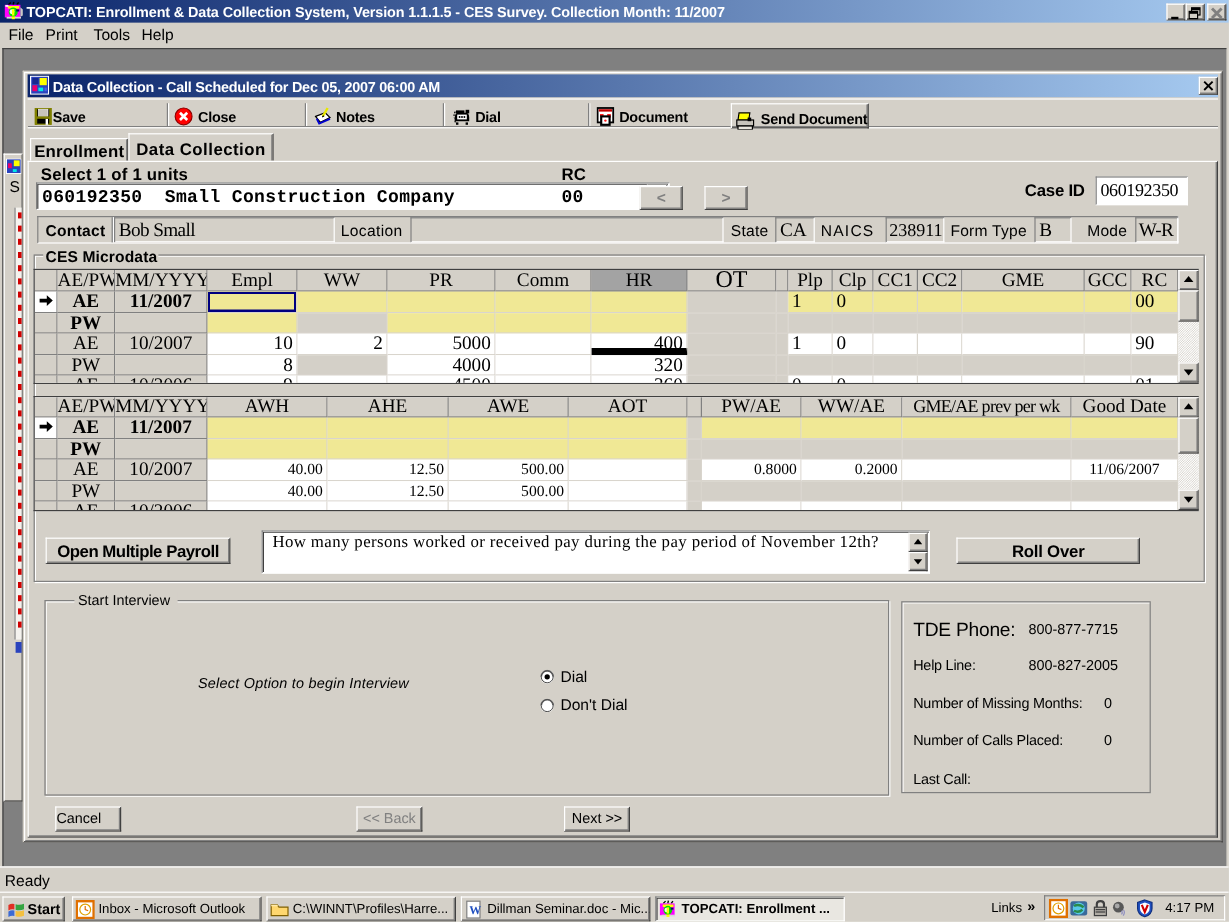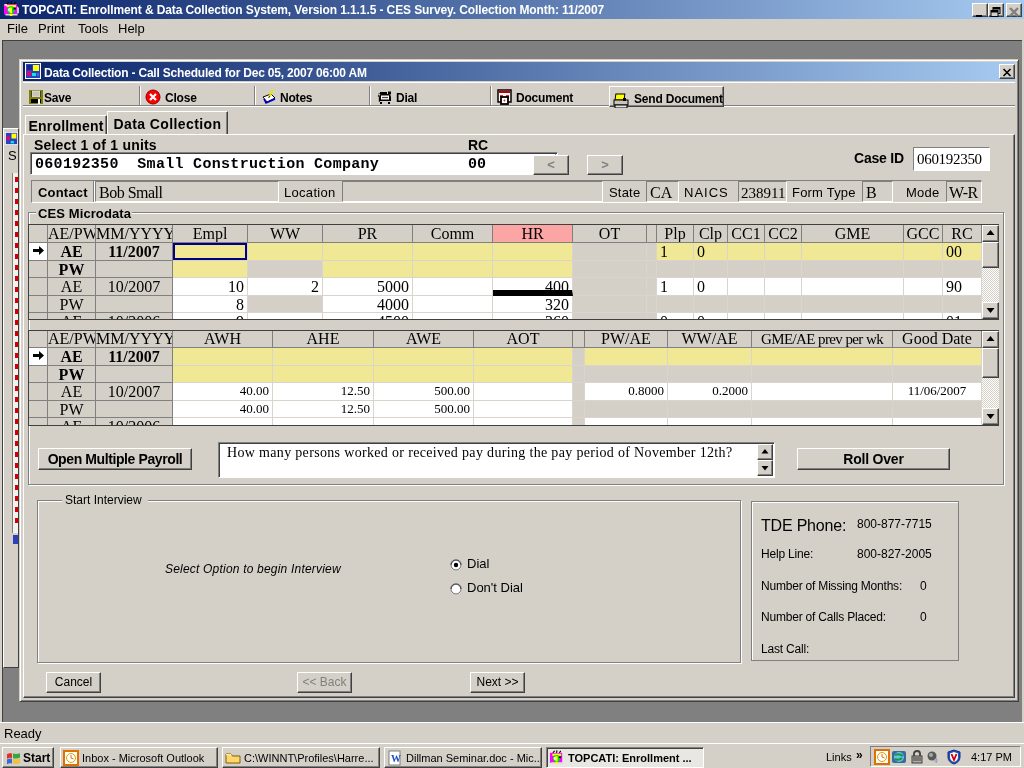--- a/index.html
+++ b/index.html
@@ -248,22 +248,22 @@
         <div class="abs" style="left:4px;top:77px;width:976px;height:273px;border:1px solid #808080;box-shadow:1px 1px 0 #fff, inset 1px 1px 0 #fff;"></div>
         <div class="abs" style="left:12px;top:71px;width:96px;height:14px;background:#d4d0c8;font-size:13px;font-weight:bold;letter-spacing:0.1px;padding-left:2px">CES Microdata</div>
         <div class="abs" style="left:4px;top:89px;width:971px;height:96px;border:1px solid #404040;border-right:none;overflow:hidden;background:#fff">
           <div class="abs ctr ser" style="left:0px;top:0px;width:19px;height:18px;border-right:1px solid #808080;border-bottom:1px solid #808080;background:#d4d0c8;font-size:16px;line-height:17px;overflow:hidden"></div>
           <div class="abs ctr ser" style="left:19px;top:0px;width:48px;height:18px;border-right:1px solid #808080;border-bottom:1px solid #808080;background:#d4d0c8;font-size:16px;line-height:17px;overflow:hidden">AE/PW</div>
           <div class="abs ctr ser" style="left:67px;top:0px;width:77px;height:18px;border-right:1px solid #808080;border-bottom:1px solid #808080;background:#d4d0c8;font-size:16px;line-height:17px;overflow:hidden">MM/YYYY</div>
           <div class="abs ctr ser" style="left:144px;top:0px;width:75px;height:18px;border-right:1px solid #808080;border-bottom:1px solid #808080;background:#d4d0c8;font-size:16px;line-height:17px;overflow:hidden">Empl</div>
           <div class="abs ctr ser" style="left:219px;top:0px;width:75px;height:18px;border-right:1px solid #808080;border-bottom:1px solid #808080;background:#d4d0c8;font-size:16px;line-height:17px;overflow:hidden">WW</div>
           <div class="abs ctr ser" style="left:294px;top:0px;width:90px;height:18px;border-right:1px solid #808080;border-bottom:1px solid #808080;background:#d4d0c8;font-size:16px;line-height:17px;overflow:hidden">PR</div>
           <div class="abs ctr ser" style="left:384px;top:0px;width:80px;height:18px;border-right:1px solid #808080;border-bottom:1px solid #808080;background:#d4d0c8;font-size:16px;line-height:17px;overflow:hidden">Comm</div>
-          <div class="abs ctr ser" style="left:464px;top:0px;width:80px;height:18px;border-right:1px solid #808080;border-bottom:1px solid #808080;background:#fca5a5;font-size:16px;line-height:17px;overflow:hidden">HR</div>
-          <div class="abs ctr ser" style="left:544px;top:0px;width:74px;height:18px;border-right:1px solid #808080;border-bottom:1px solid #808080;background:#d4d0c8;font-size:16px;line-height:17px;overflow:hidden">OT</div>
+          <div class="abs ctr ser" style="left:464px;top:0px;width:80px;height:18px;border-right:1px solid #808080;border-bottom:1px solid #808080;background:#a3a3a3;font-size:16px;line-height:17px;overflow:hidden">HR</div>
+          <div class="abs ctr ser" style="left:544px;top:0px;width:74px;height:18px;border-right:1px solid #808080;border-bottom:1px solid #808080;background:#d4d0c8;font-size:20px;line-height:17px;overflow:hidden">OT</div>
           <div class="abs ctr ser" style="left:618px;top:0px;width:10px;height:18px;border-right:1px solid #808080;border-bottom:1px solid #808080;background:#d4d0c8;font-size:16px;line-height:17px;overflow:hidden"></div>
           <div class="abs ctr ser" style="left:628px;top:0px;width:37px;height:18px;border-right:1px solid #808080;border-bottom:1px solid #808080;background:#d4d0c8;font-size:16px;line-height:17px;overflow:hidden">Plp</div>
           <div class="abs ctr ser" style="left:665px;top:0px;width:34px;height:18px;border-right:1px solid #808080;border-bottom:1px solid #808080;background:#d4d0c8;font-size:16px;line-height:17px;overflow:hidden">Clp</div>
           <div class="abs ctr ser" style="left:699px;top:0px;width:37px;height:18px;border-right:1px solid #808080;border-bottom:1px solid #808080;background:#d4d0c8;font-size:16px;line-height:17px;overflow:hidden">CC1</div>
           <div class="abs ctr ser" style="left:736px;top:0px;width:37px;height:18px;border-right:1px solid #808080;border-bottom:1px solid #808080;background:#d4d0c8;font-size:16px;line-height:17px;overflow:hidden">CC2</div>
           <div class="abs ctr ser" style="left:773px;top:0px;width:102px;height:18px;border-right:1px solid #808080;border-bottom:1px solid #808080;background:#d4d0c8;font-size:16px;line-height:17px;overflow:hidden">GME</div>
           <div class="abs ctr ser" style="left:875px;top:0px;width:39px;height:18px;border-right:1px solid #808080;border-bottom:1px solid #808080;background:#d4d0c8;font-size:16px;line-height:17px;overflow:hidden">GCC</div>
           <div class="abs ctr ser" style="left:914px;top:0px;width:39px;height:18px;border-right:1px solid #808080;border-bottom:1px solid #808080;background:#d4d0c8;font-size:16px;line-height:17px;overflow:hidden">RC</div>
           <div class="abs wht ctr" style="left:0px;top:18px;width:19px;height:18px;border-right:1px solid #808080;border-bottom:1px solid #808080;font-family:'Liberation Serif',serif;overflow:hidden;"><svg width="17" height="15" viewBox="0 0 17 15">
               <path d="M3 6 L9 6 L9 3 L14 7.5 L9 12 L9 9 L3 9 Z" fill="#000"></path>
@@ -480,21 +480,21 @@
           <div class="abs" style="left:9px;top:15px;font-size:16px;letter-spacing:-0.2px">TDE Phone:</div>
           <div class="abs" style="left:105px;top:15px;font-size:12px">800-877-7715</div>
           <div class="abs" style="left:9px;top:45px;font-size:12px;letter-spacing:-0.2px">Help Line:</div>
           <div class="abs" style="left:105px;top:45px;font-size:12px">800-827-2005</div>
           <div class="abs" style="left:9px;top:77px;font-size:12px;letter-spacing:-0.2px">Number of Missing Months:</div>
           <div class="abs" style="left:168px;top:77px;font-size:12px">0</div>
           <div class="abs" style="left:9px;top:108px;font-size:12px;letter-spacing:-0.2px">Number of Calls Placed:</div>
           <div class="abs" style="left:168px;top:108px;font-size:12px">0</div>
           <div class="abs" style="left:9px;top:140px;font-size:12px;letter-spacing:-0.2px">Last Call:</div>
         </div>
-        <div class="abs" style="left:22px;top:537px;width:55px;height:21px;border:1px solid;border-color:#fff #404040 #404040 #fff;box-shadow:inset -1px -1px 0 #808080;background:#d4d0c8;text-align:center;font-size:12px;line-height:19px">Cancel</div>
+        <div class="abs" style="left:22px;top:537px;width:55px;height:21px;border:1px solid;border-color:#fff #404040 #404040 #fff;box-shadow:inset -1px -1px 0 #808080;background:#d4d0c8;font-size:12px;line-height:19px">Cancel</div>
         <div class="abs" style="left:273px;top:537px;width:55px;height:21px;border:1px solid;border-color:#fff #404040 #404040 #fff;box-shadow:inset -1px -1px 0 #808080;background:#d4d0c8;text-align:center;font-size:12px;line-height:19px;color:#808080">&lt;&lt; Back</div>
         <div class="abs" style="left:446px;top:537px;width:55px;height:21px;border:1px solid;border-color:#fff #404040 #404040 #fff;box-shadow:inset -1px -1px 0 #808080;background:#d4d0c8;text-align:center;font-size:12px;line-height:19px">Next &gt;&gt;</div>
       </div>
 </div>
 
 <div id="statusbar" class="abs">
       <div class="abs" style="left:4px;top:3px;font-size:13px">Ready</div>
     </div>
 
 <div id="taskbar" class="abs">

